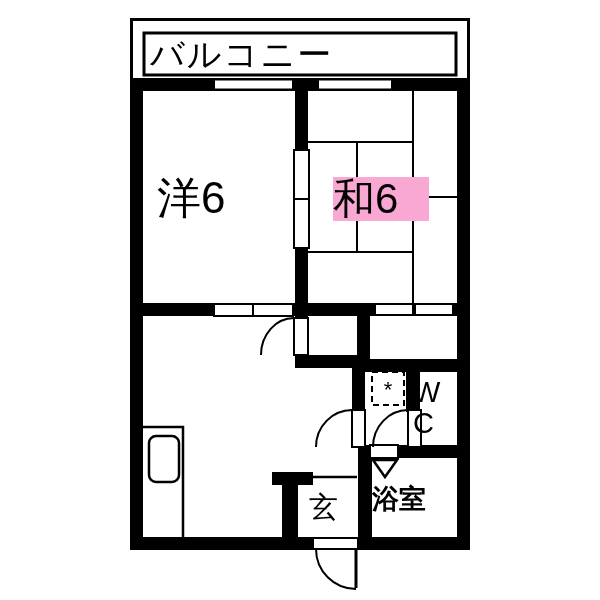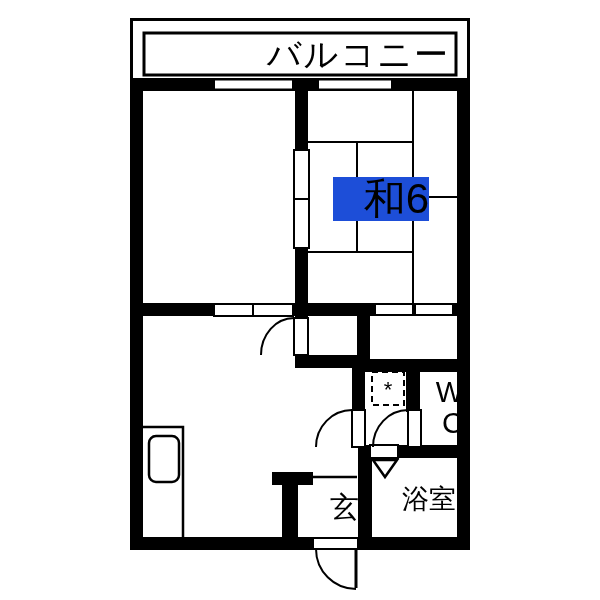--- a/index.html
+++ b/index.html
@@ -1,27 +1,27 @@
 <!DOCTYPE html>
 <html><head>
 <meta charset="utf-8">
 <style>
   html,body{margin:0;padding:0;background:#ffffff;}
   .stage{position:relative;width:600px;height:600px;background:#ffffff;overflow:hidden;
          font-family:"Liberation Sans", sans-serif;}
   .stage svg{position:absolute;left:0;top:0;}
-  .lbl{position:absolute;color:#000;text-align:right;white-space:nowrap;}
+  .lbl{position:absolute;color:#000;text-align:left;white-space:nowrap;}
   .lbl-balcony{left:150px;top:33px;width:300px;height:42px;font-size:34px;line-height:42px;letter-spacing:2px;}
   .lbl-yo6{left:157px;top:172px;width:120px;height:52px;font-size:44px;line-height:52px;}
-  .lbl-wa6{left:333px;top:177px;width:96px;height:44px;font-size:42px;line-height:44px;background:#1d4ed8;}
+  .lbl-wa6{left:333px;top:177px;width:96px;height:44px;font-size:42px;line-height:44px;background:#f9a8d4;}
   .lbl-oshiire{left:366px;top:322px;width:90px;height:30px;font-size:26px;line-height:30px;}
   .lbl-dk7{left:181px;top:410px;width:140px;height:52px;font-size:44px;line-height:52px;}
   .lbl-wc{left:413px;top:377px;width:50px;height:64px;font-size:29px;line-height:31px;}
   .lbl-gen{left:309px;top:491px;width:50px;height:32px;font-size:29px;line-height:32px;}
-  .lbl-yoku{left:372px;top:484px;width:84px;height:30px;font-size:27px;line-height:30px;}
+  .lbl-yoku{left:372px;top:484px;width:84px;height:30px;font-size:27px;line-height:30px;font-weight:bold;}
 </style>
 </head>
 <body>
 
 <div class="stage">
 
   <svg width="600" height="600" viewBox="0 0 600 600">
 
     <g>
       <rect x="131.5" y="19.5" width="337" height="60" fill="#ffffff" stroke="#000000" stroke-width="3"></rect>
@@ -89,20 +89,21 @@
 
     <g fill="none" stroke="#000000" stroke-width="2.5">
       <polyline points="143,427 183,427 183,537"></polyline>
       <rect x="149" y="436" width="30" height="46" rx="7" fill="#ffffff"></rect>
     </g>
 
     <line x1="298" y1="477" x2="357" y2="477" stroke="#000000" stroke-width="2.5"></line>
   </svg>
 
   <div class="lbl lbl-balcony">バルコニー</div>
+  <div class="lbl lbl-yo6">洋6</div>
   <div class="lbl lbl-wa6">和6</div>
   <div class="lbl lbl-wc">
     <div>W</div>
     <div>C</div>
   </div>
   <div class="lbl lbl-gen">玄</div>
   <div class="lbl lbl-yoku">浴室</div>
 </div>
 
 </body></html>

